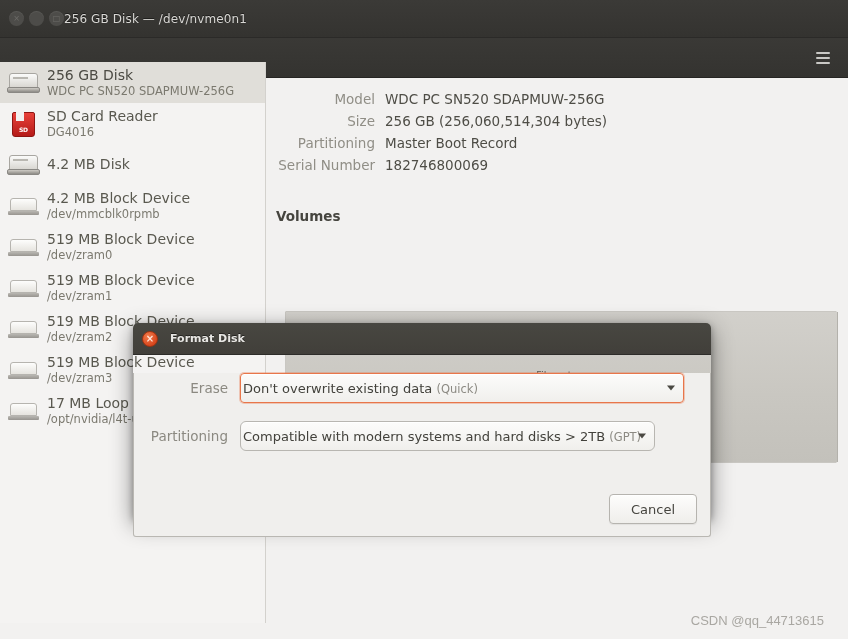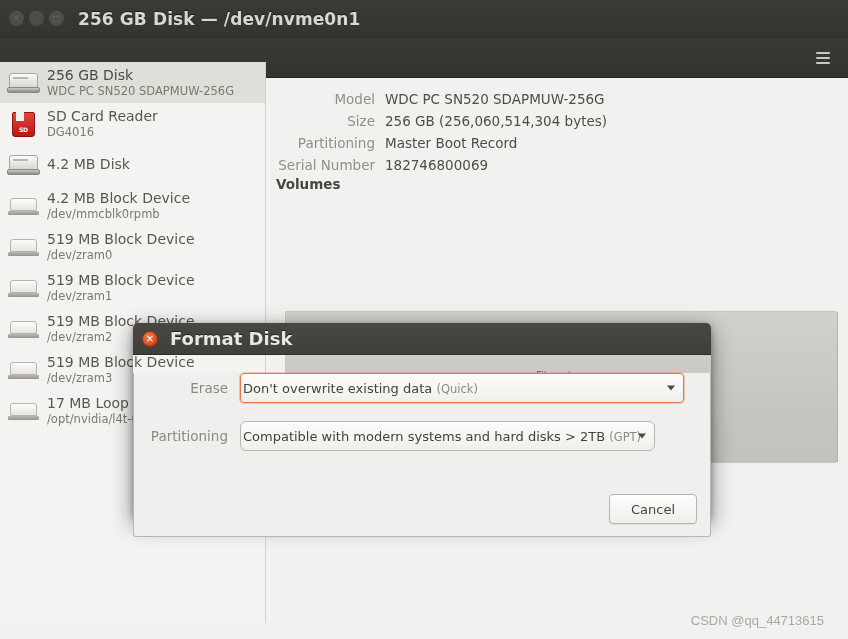--- a/index.html
+++ b/index.html
@@ -25,24 +25,23 @@
   }
   .wbtns { display: flex; gap: 5px; padding-left: 9px; align-items: center; }
   .wbtn {
     width: 15px; height: 15px; border-radius: 50%;
     background: #4d4c49;
     box-shadow: inset 0 1px 0 rgba(255,255,255,.07);
     display: flex; align-items: center; justify-content: center;
     color: #6d6c68; font-size: 8px; line-height: 1;
   }
   .wtitle {
-    margin-left: 14px;
     color: #d8d7d4;
-    font-size: 17px;
-    font-weight: bold;
+    font-size: 12px;
+    font-weight: normal;
     letter-spacing: .1px;
     text-shadow: 0 -1px 0 rgba(0,0,0,.5);
   }
 
   
   .toolbar {
     position: absolute; left: 0; top: 38px;
     width: 848px; height: 40px;
     background: linear-gradient(to bottom, #3a3936 0%, #343330 100%);
     border-bottom: 1px solid #262523;
@@ -144,21 +143,21 @@
     border-collapse: collapse;
   }
   .info-table td { padding: 3px 0; vertical-align: top; }
   .info-label {
     width: 118px; text-align: right; padding-right: 10px !important;
     color: #908e86; font-size: 13.5px; white-space: nowrap;
   }
   .info-value { color: #4e4d46; font-size: 13.5px; white-space: nowrap; }
 
   .volumes-head {
-    margin: 0 0 0 9px;
+    margin: 32px 0 0 9px;
     font-size: 13.5px; font-weight: bold; color: #46453f;
   }
   .vol-outer {
     position: absolute; left: 18px; top: 233px;
     width: 552px; height: 152px;
     background: #f7f6f5;
     border: 1px solid #c9c7c2;
     border-radius: 1px;
   }
   .vol-block {
@@ -198,21 +197,21 @@
   }
   .dlg-close {
     width: 16px; height: 16px; border-radius: 50%;
     background: radial-gradient(circle at 35% 30%, #f07a4a, #d9481f 70%, #b23a18);
     border: 1px solid #9e3312;
     color: #ffe6dc; font-size: 10px; font-weight: bold;
     display: flex; align-items: center; justify-content: center;
     line-height: 1;
   }
   .dlg-name {
-    margin-left: 12px; color: #e8e7e4; font-size: 18px; font-weight: bold;
+    margin-left: 12px; color: #e8e7e4; font-size: 11px; font-weight: bold;
     text-shadow: 0 -1px 0 rgba(0,0,0,.5);
     text-align: center;
   }
   .dlg-body {
     height: 164px;
     background: #f0efed;
     border: 1px solid #b9b7b2; border-top: none;
     border-radius: 0 0 3px 3px;
     position: relative;
   }

